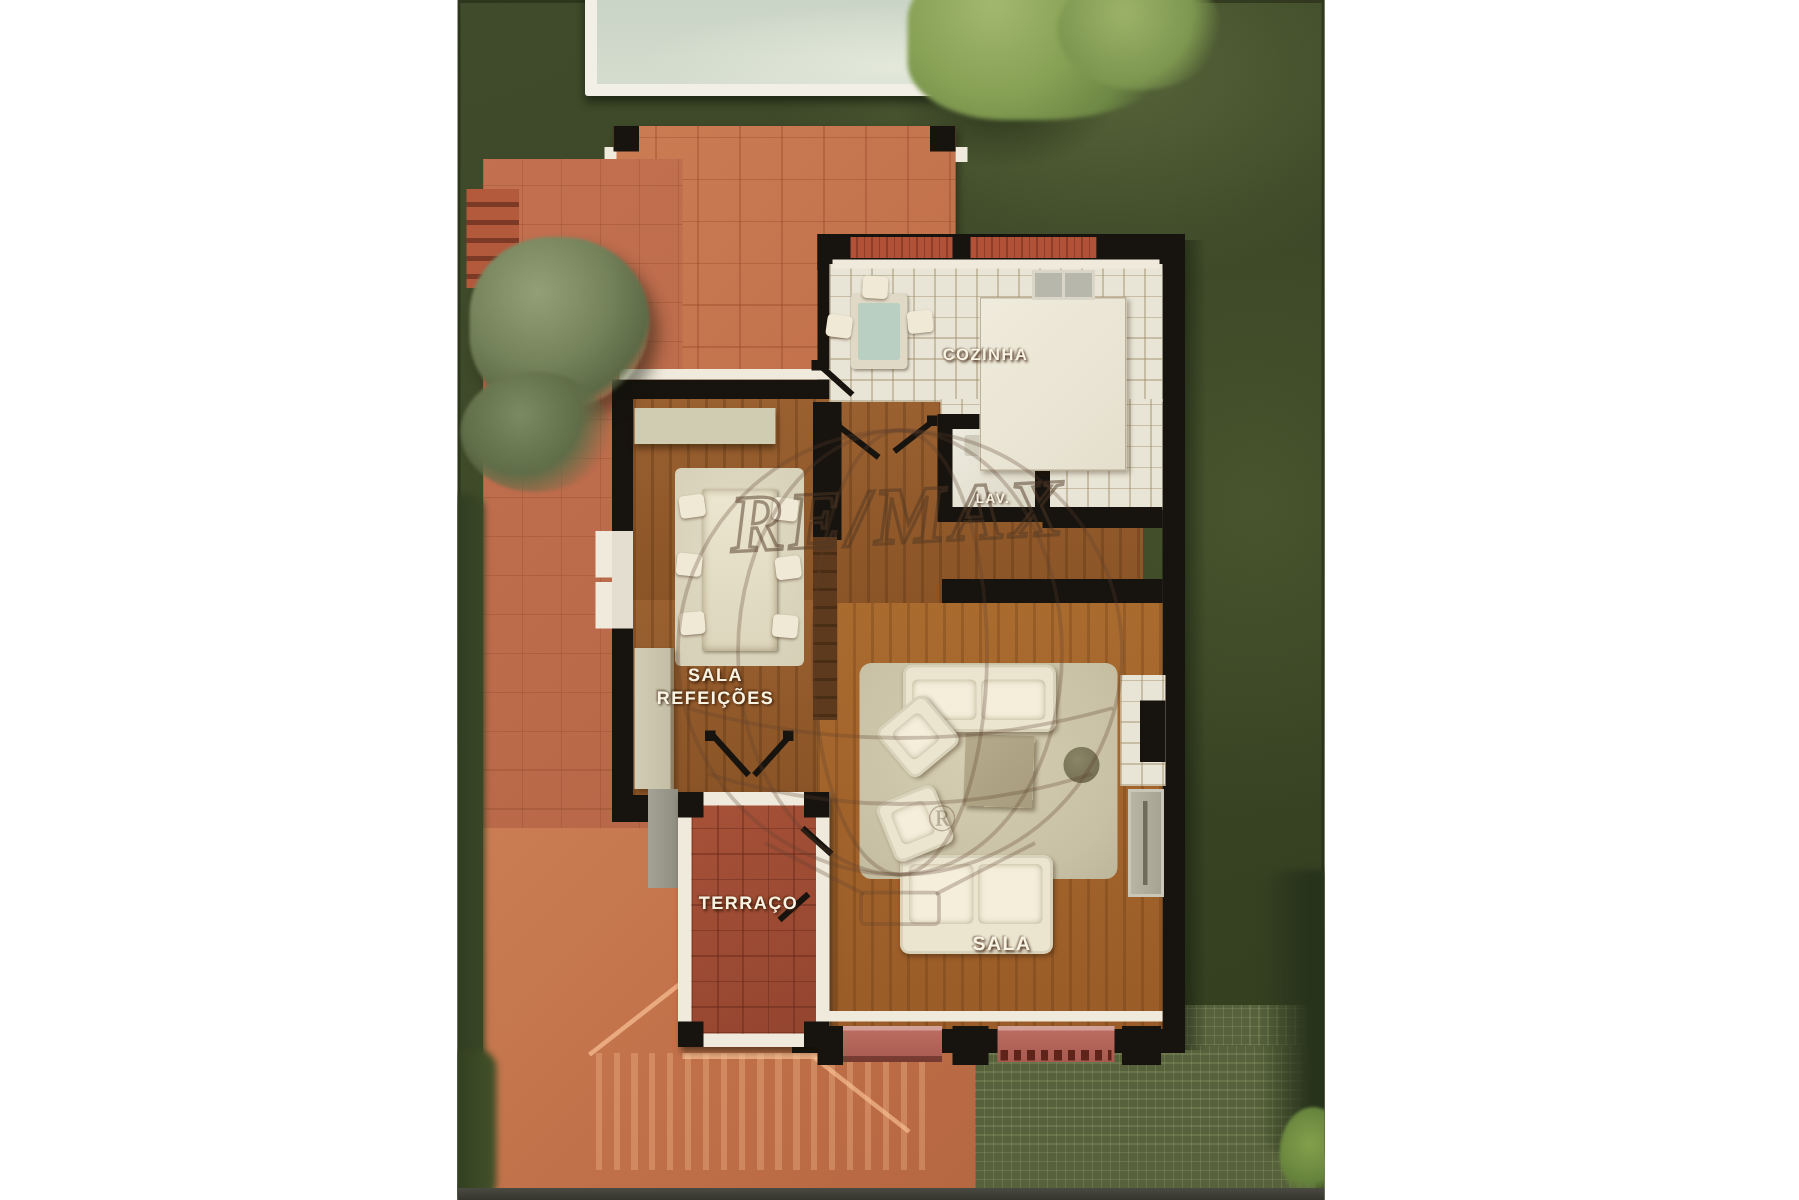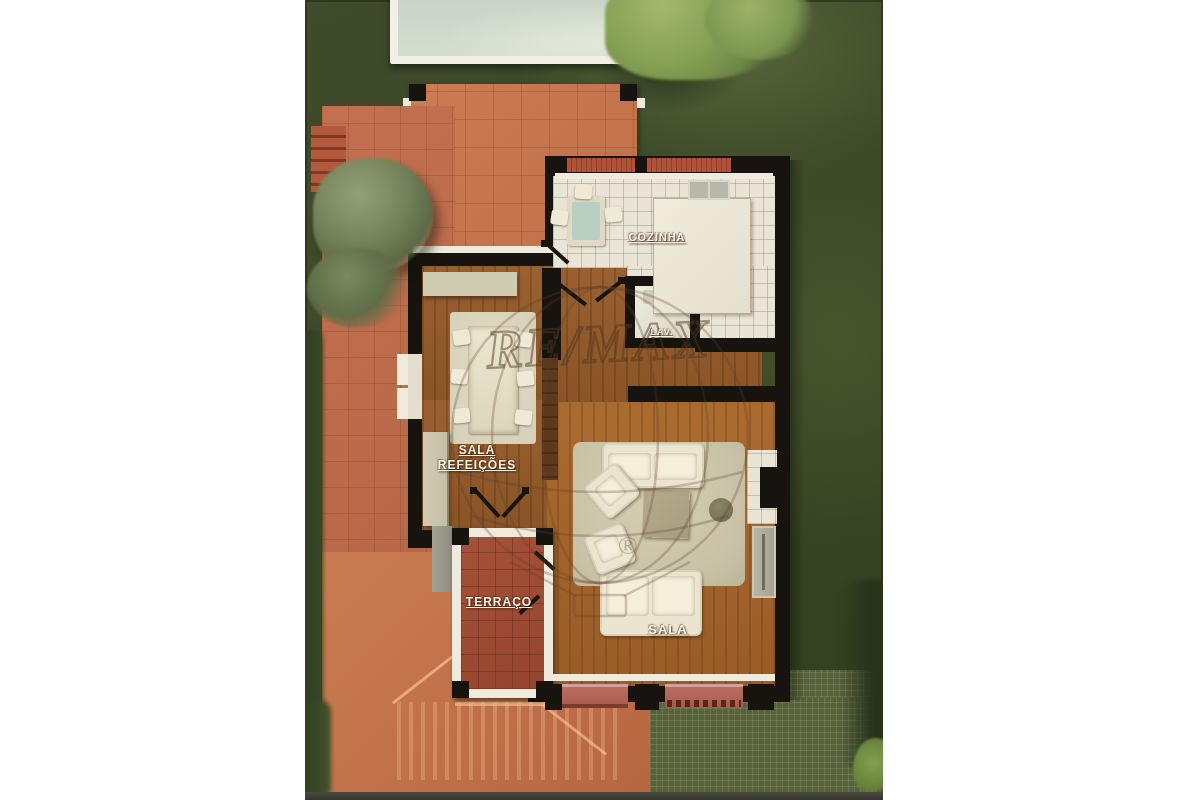--- a/index.html
+++ b/index.html
@@ -32,21 +32,21 @@
   .redtile{background:
       repeating-linear-gradient(0deg, rgba(100,40,25,.45) 0 1px, transparent 1px 17px),
       repeating-linear-gradient(90deg, rgba(100,40,25,.45) 0 1px, transparent 1px 17px),
       linear-gradient(150deg,#a65138,#94452f);}
   .grid-pergola{background:
       repeating-linear-gradient(0deg, rgba(150,160,110,.30) 0 1px, transparent 1px 6px),
       repeating-linear-gradient(90deg, rgba(150,160,110,.30) 0 1px, transparent 1px 6px),
       #57613c;}
   .label{position:absolute;color:#f8f3e3;font-weight:bold;letter-spacing:1px;
          text-shadow:1px 1px 2px rgba(55,25,5,.95), -1px -1px 1px rgba(55,25,5,.4);
-         transform:translate(-50%,-50%);white-space:nowrap;z-index:50;text-align:center;text-decoration:underline;}
+         transform:translate(-50%,-50%);white-space:nowrap;z-index:50;text-align:center;}
   .blob{position:absolute;border-radius:50%;filter:blur(1.2px);}
   .door{position:absolute;width:4px;background:#17130e;transform-origin:50% 0;z-index:30;}
   .hinge{position:absolute;width:7px;height:7px;background:#17130e;z-index:30;}
   .chair{position:absolute;width:17px;height:15px;background:#efe9d6;border-radius:3px;
          box-shadow:0 1px 2px rgba(60,30,10,.45);z-index:22;}
   .sofa{position:absolute;background:#ebe5d0;border:2px solid #d9d2ba;border-radius:6px;
         box-shadow:1px 2px 3px rgba(50,30,10,.4);z-index:22;}
   .cushion{position:absolute;background:#f4eedb;border-radius:4px;box-shadow:inset 0 0 4px rgba(120,100,60,.5);}
   .post{position:absolute;background:#17130e;width:17px;height:17px;z-index:12;}
   svg text{font-family:"Liberation Serif",serif;}

